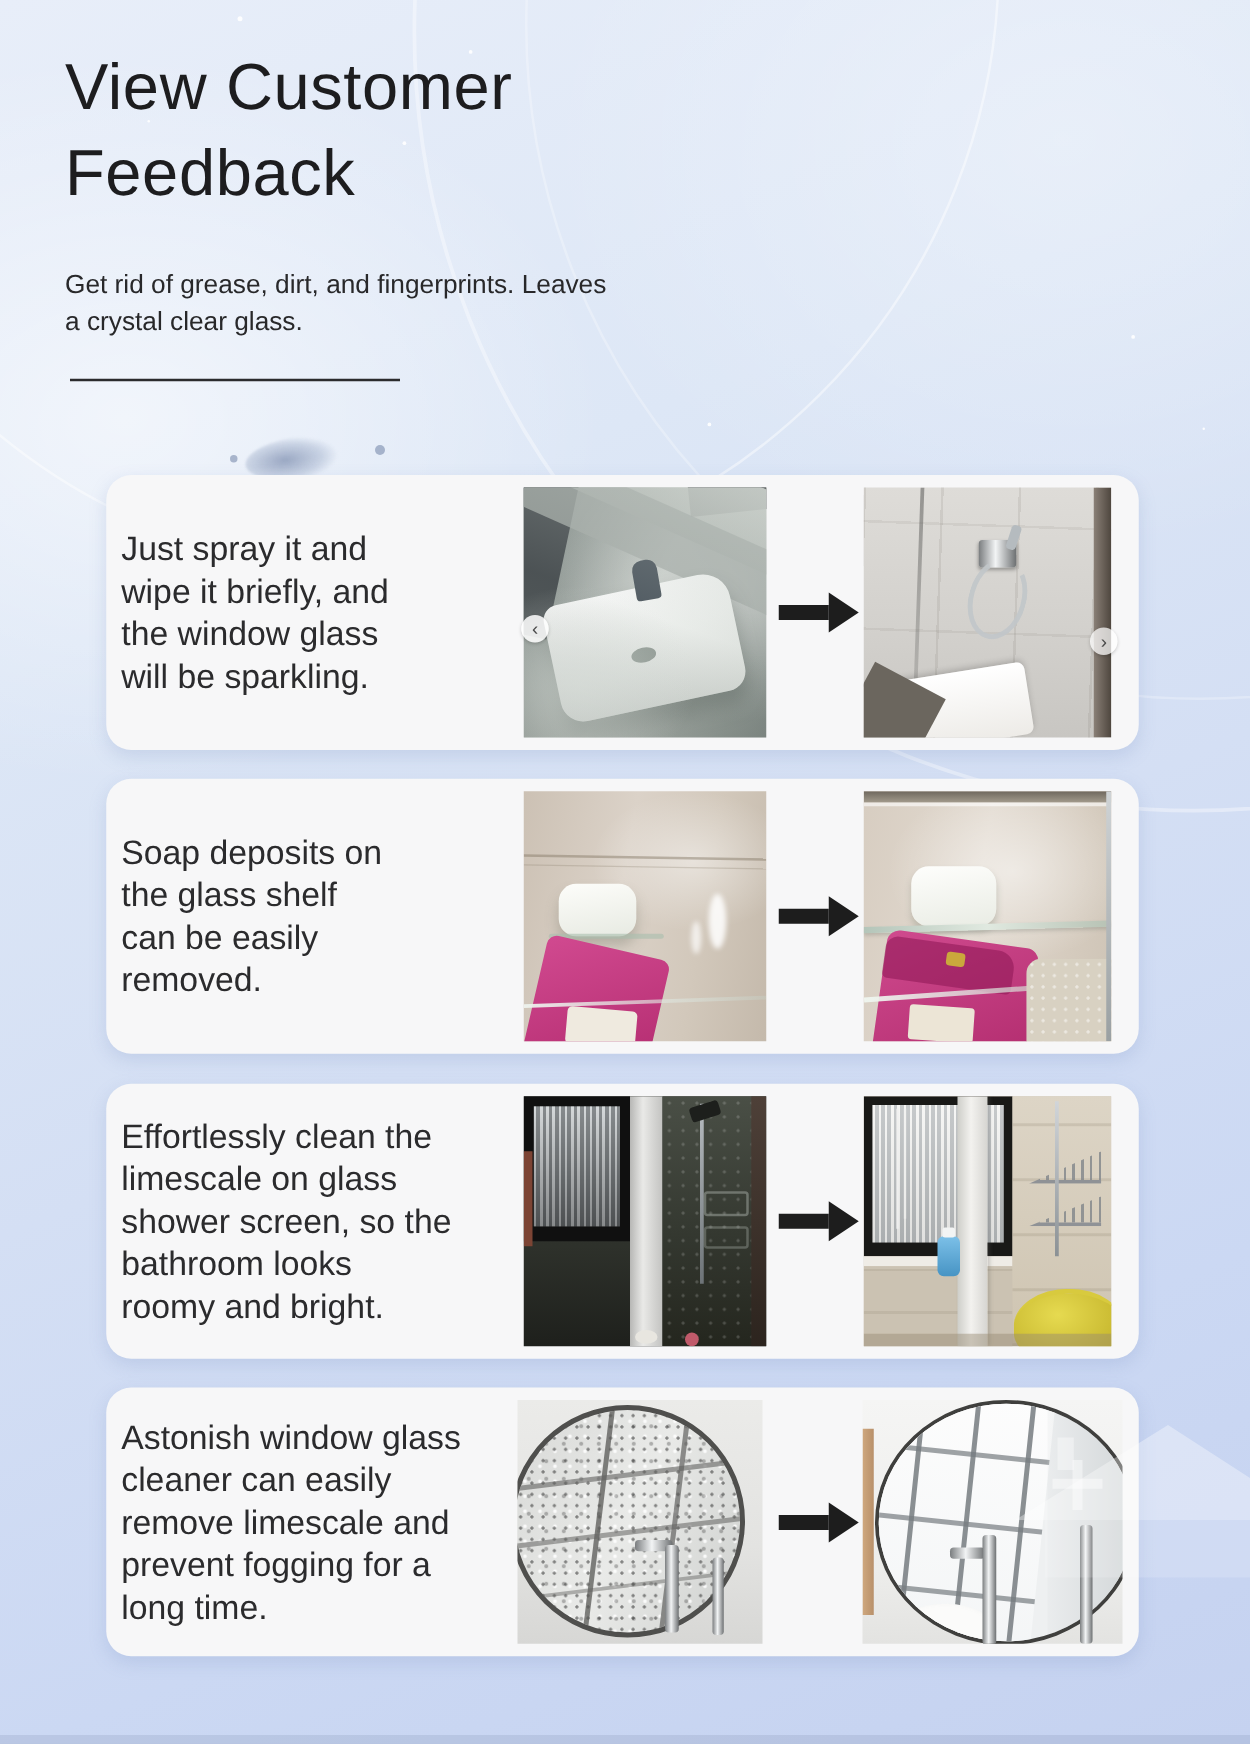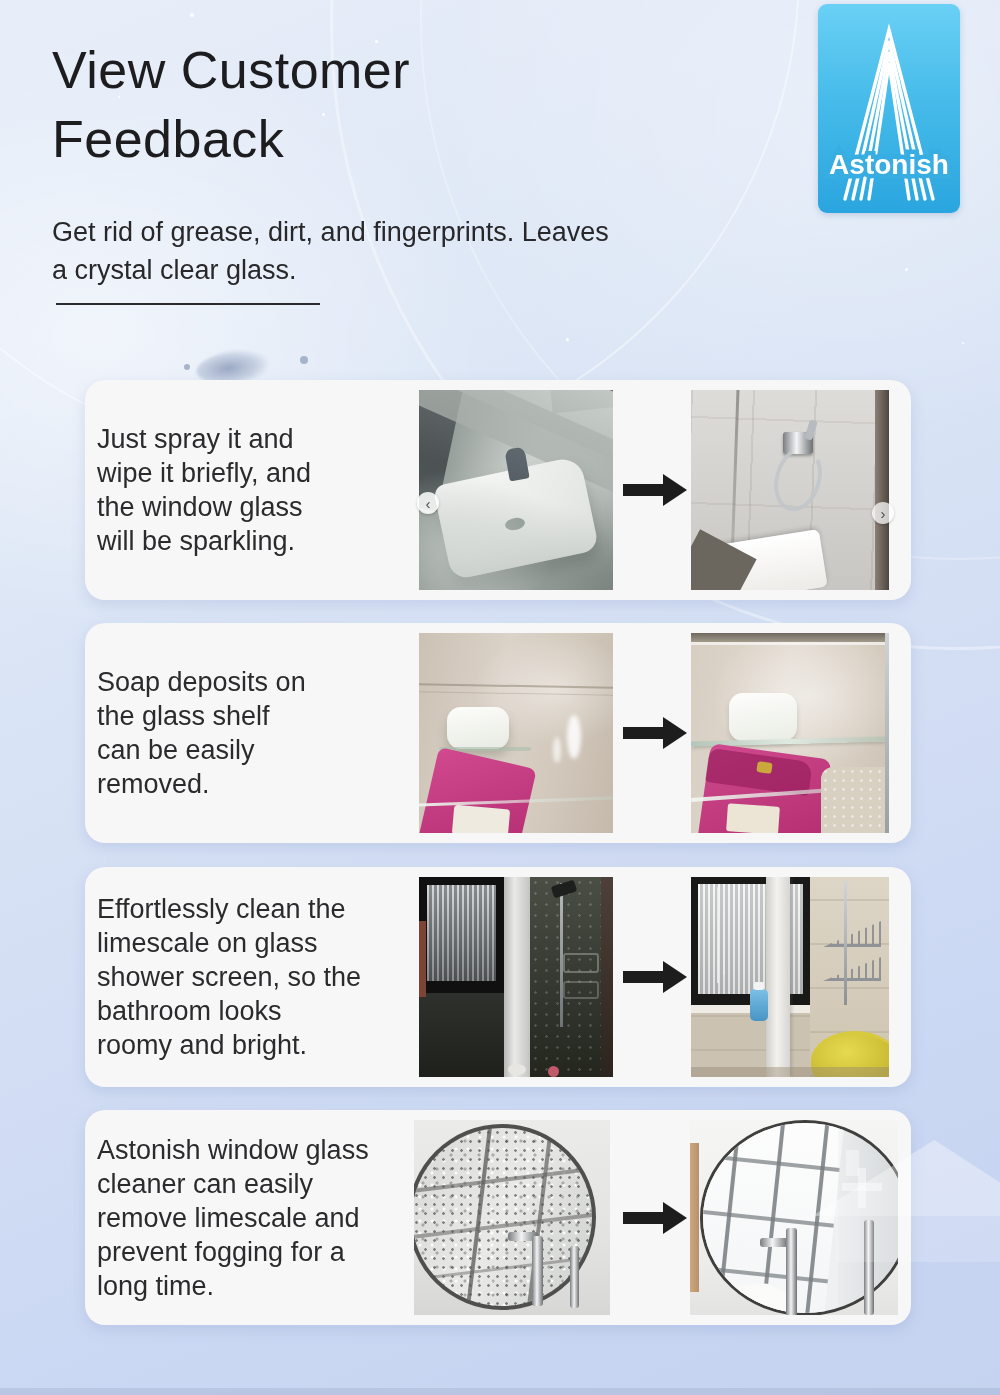--- a/index.html
+++ b/index.html
@@ -19,21 +19,21 @@
   .arc3{left:420px;top:-520px;width:1080px;height:1080px;border-color:rgba(255,255,255,.28);}
   .dot{position:absolute;background:#fff;border-radius:50%;opacity:.9;}
   .splash{position:absolute;left:196px;top:348px;width:100px;height:36px;border-radius:50%;
     background:radial-gradient(50% 60% at 32% 50%, rgba(88,108,150,.55), rgba(120,140,176,.28) 60%, rgba(120,140,176,0) 85%);
     filter:blur(1px);transform:rotate(-7deg);z-index:1;}
   .splash-drop{position:absolute;background:rgba(100,120,158,.5);border-radius:50%;z-index:1;}
   .bottom-strip{position:absolute;left:0;bottom:0;width:100%;height:7px;background:rgba(122,134,168,.20);}
   
   .title{position:absolute;left:52px;top:36px;font-size:52px;line-height:1.32;font-weight:400;
     letter-spacing:.5px;color:#1d1d1f;white-space:pre-line;}
-  .subtitle{position:absolute;left:52px;top:213px;font-size:27px;line-height:1.42;color:#28282a;white-space:pre-line;}
+  .subtitle{position:absolute;left:52px;top:213px;font-size:21px;line-height:1.42;color:#28282a;white-space:pre-line;}
   .subtitle-rule{position:absolute;left:56px;top:303px;width:264px;height:2px;background:#2b2b2d;}
   
   .logo{position:absolute;left:818px;top:4px;width:142px;height:209px;border-radius:9px;
     background:linear-gradient(180deg,#6ad0f5 0%,#47bcea 45%,#2aa5df 100%);
     box-shadow:0 2px 6px rgba(70,110,160,.25);}
   .logo svg{position:absolute;inset:0;}
   
   .card{position:absolute;left:85px;width:826px;background:#f7f7f8;border-radius:20px;z-index:2;
     box-shadow:0 5px 14px rgba(120,140,190,.22);}
   .card1{top:380px;height:220px;}
@@ -241,31 +241,20 @@
   <div class="splash-drop" style="left:300px;top:356px;width:8px;height:8px;"></div>
   <div class="splash-drop" style="left:184px;top:364px;width:6px;height:6px;"></div>
   <div class="bottom-strip"></div>
 
   <h1 class="title" style="margin:0;">View Customer
 Feedback</h1>
   <p class="subtitle" style="margin:0;">Get rid of grease, dirt, and fingerprints. Leaves
 a crystal clear glass.</p>
   <div class="subtitle-rule"></div>
 
-  <div class="logo">
-    <svg viewBox="0 0 142 209">
-      <g fill="none" stroke="#ffffff" stroke-width="3.4" stroke-linecap="round">
-        <polyline points="27,195 71,26 115,195"></polyline>
-        <polyline points="35,195 71,37 107,195"></polyline>
-        <polyline points="43,195 71,48 99,195"></polyline>
-        <polyline points="51,195 71,59 91,195"></polyline>
-      </g>
-      <text x="71" y="170" text-anchor="middle" font-size="28" font-weight="bold" font-family="Liberation Sans, sans-serif" fill="#ffffff" stroke="#38ade2" stroke-width="9" paint-order="stroke">Astonish</text>
-    </svg>
-  </div>
 
   <div class="card card1">
     <div class="card-text">Just spray it and
 wipe it briefly, and
 the window glass
 will be sparkling.</div>
     <div class="ba ba-before c1b">
       <div class="c1b-corner"></div>
       <div class="c1b-topbar"></div>
       <div class="c1b-plane1"></div>

